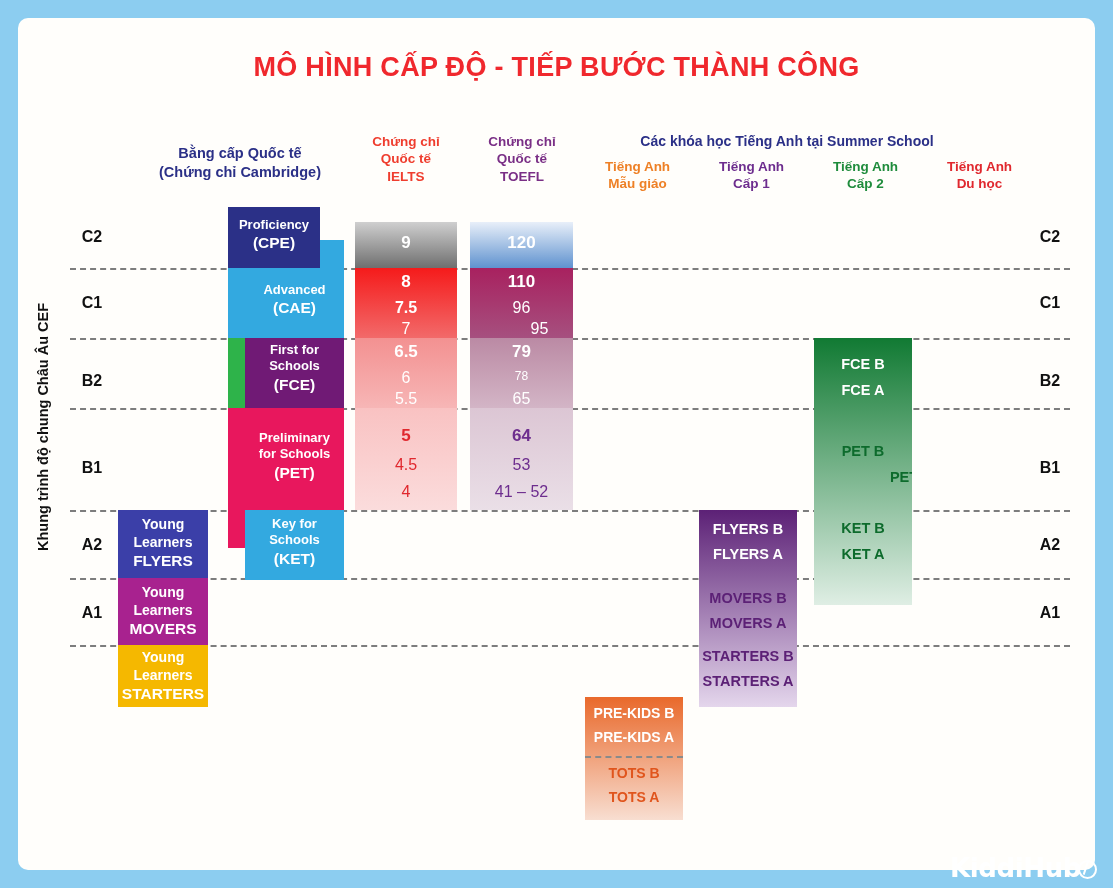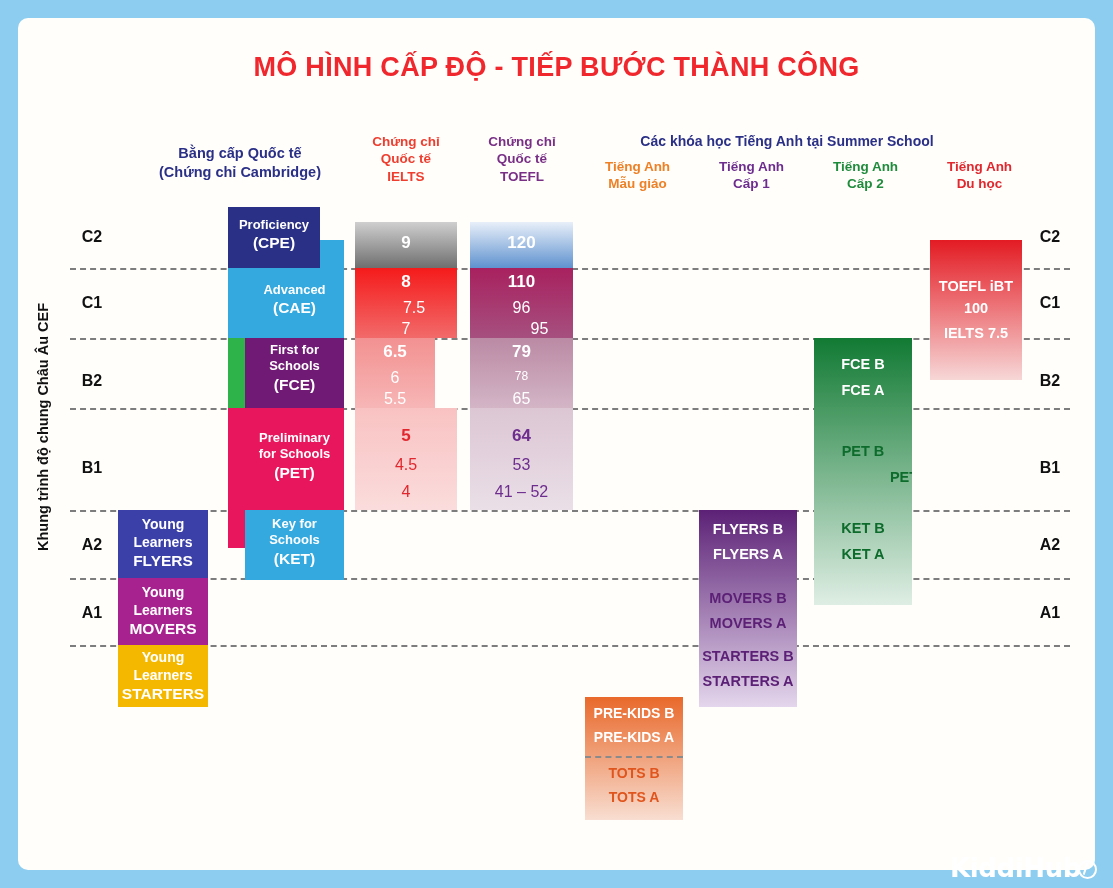--- a/index.html
+++ b/index.html
@@ -222,24 +222,24 @@
     </div>
   </div>
 
   <div class="blk scale" style="left:355px;top:222px;width:102px;height:46px;
        background:linear-gradient(#cfcfcf,#6f6f6f);">
     <div class="row" style="top:11px;font-size:17px;color:#ffffff;">9</div>
   </div>
   <div class="blk scale" style="left:355px;top:268px;width:102px;height:70px;
        background:linear-gradient(#f51b1b,#f26a6a);">
     <div class="row" style="top:4px;font-size:17px;color:#ffffff;">8</div>
-    <div class="row" style="top:31px;font-size:16px;color:#ffffff;font-weight:normal;padding-left:8px;">7.5</div>
+    <div class="row" style="top:31px;font-size:16px;color:#ffffff;font-weight:bold;">7.5</div>
     <div class="row" style="top:52px;font-size:16px;color:#ffffff;font-weight:normal;">7</div>
   </div>
-  <div class="blk scale" style="left:355px;top:338px;width:80px;height:70px;
+  <div class="blk scale" style="left:355px;top:338px;width:102px;height:70px;
        background:linear-gradient(#f39191,#f7b6b6);">
     <div class="row" style="top:4px;font-size:17px;color:#ffffff;">6.5</div>
     <div class="row" style="top:31px;font-size:16px;color:#ffffff;font-weight:normal;">6</div>
     <div class="row" style="top:52px;font-size:16px;color:#ffffff;font-weight:normal;">5.5</div>
   </div>
   <div class="blk scale" style="left:355px;top:408px;width:102px;height:102px;
        background:linear-gradient(#f9c2c2,#fbdcdc);">
     <div class="row" style="top:18px;font-size:17px;color:#e0282e;">5</div>
     <div class="row" style="top:48px;font-size:16px;color:#e0282e;font-weight:normal;">4.5</div>
     <div class="row" style="top:75px;font-size:16px;color:#e0282e;font-weight:normal;">4</div>
@@ -290,24 +290,18 @@
   <div class="blk scale" style="left:814px;top:338px;width:98px;height:267px;
        background:linear-gradient(#117a33,#dfeee4);">
     <div class="row" style="top:18px;font-size:14.5px;color:#ffffff;">FCE B</div>
     <div class="row" style="top:44px;font-size:14.5px;color:#ffffff;">FCE A</div>
     <div class="row" style="top:105px;font-size:14.5px;color:#0d6b2c;">PET B</div>
     <div class="row" style="top:131px;font-size:14.5px;color:#0d6b2c;padding-left:48px;">PET A</div>
     <div class="row" style="top:182px;font-size:14.5px;color:#0d6b2c;">KET B</div>
     <div class="row" style="top:208px;font-size:14.5px;color:#0d6b2c;">KET A</div>
   </div>
 
-  <div class="blk scale" style="left:930px;top:240px;width:92px;height:140px;
-       background:linear-gradient(#e31b23,#f7d7d7);">
-    <div class="row" style="top:38px;font-size:14.5px;color:#ffffff;">TOEFL iBT</div>
-    <div class="row" style="top:60px;font-size:14.5px;color:#ffffff;">100</div>
-    <div class="row" style="top:85px;font-size:14.5px;color:#ffffff;">IELTS 7.5</div>
-  </div>
 
   <div id="wm">
     <span>KiddiHub</span><span class="globe"></span>
   </div>
 
 </div>
 
 </body></html>

